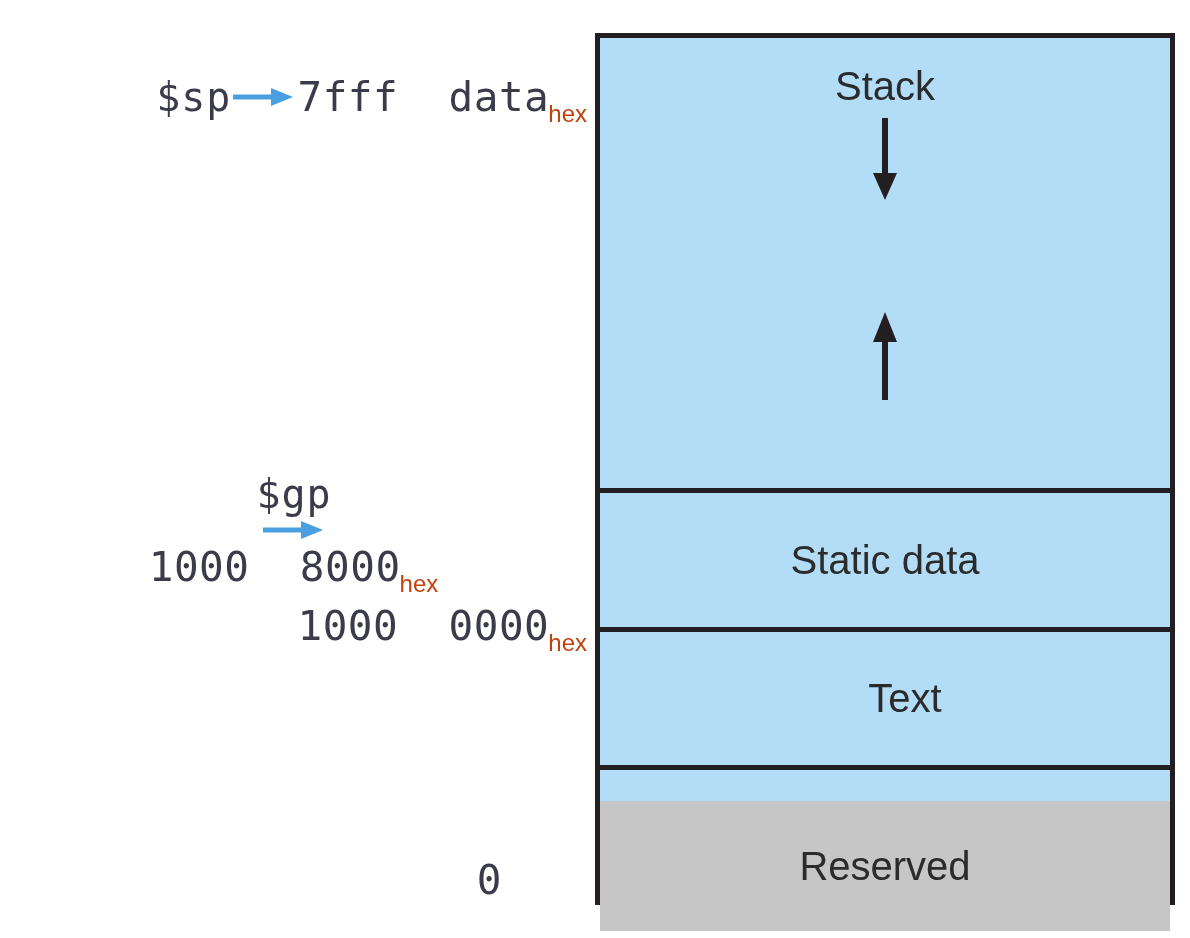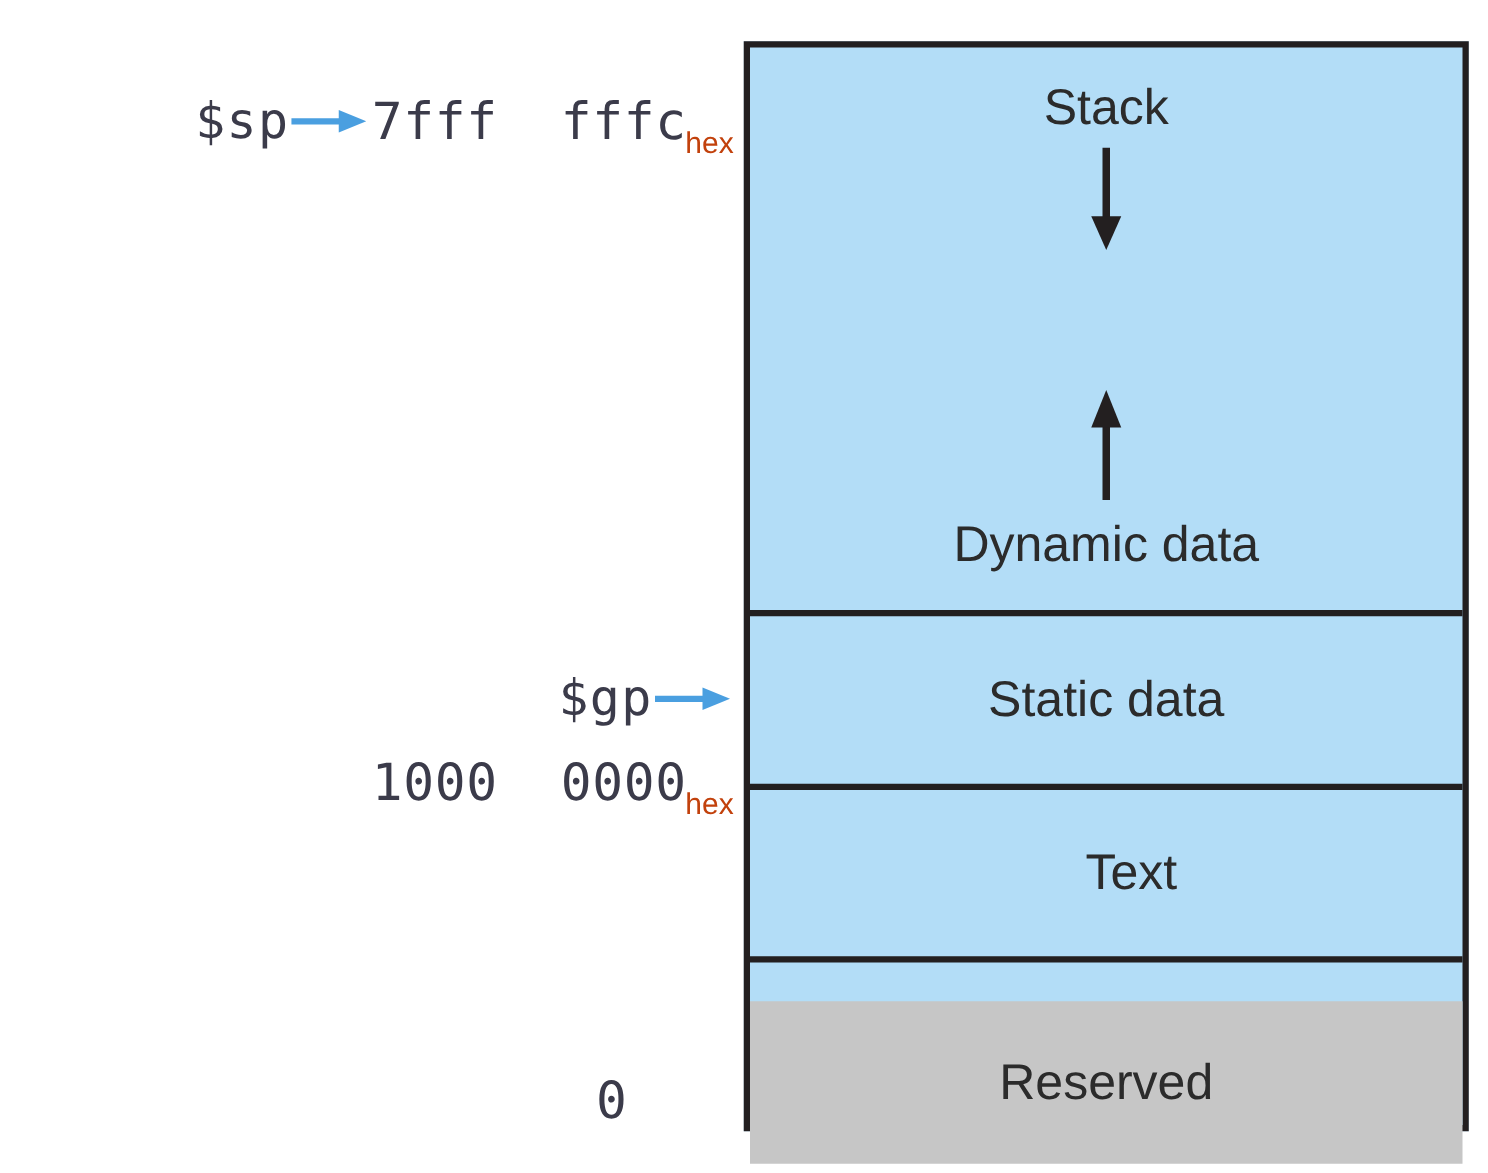--- a/index.html
+++ b/index.html
@@ -119,29 +119,30 @@
 <body>
 
 <div id="canvas">
 
   <div class="addr-row" style="top: 29px; margin-top: 36px;">
     <span class="reg-name">$sp</span>
     <svg class="reg-arrow" viewBox="0 0 62 26">
       <path d="M0 13 L40 13" stroke="#4a9fe0" stroke-width="5" fill="none"></path>
       <path d="M38 4 L60 13 L38 22 Z" fill="#4a9fe0"></path>
     </svg>
-    <span class="addr-val"><span>7fff  fffc</span><span class="addr-sub">hex</span></span>
+    <span class="addr-val"><span>7fff  data</span><span class="addr-sub">hex</span></span>
   </div>
 
-  <div class="addr-row" style="top: 527px;">
+  <div class="addr-row" style="top: 527px; flex-direction: column;">
     <span class="reg-name">$gp</span>
     <svg class="reg-arrow" viewBox="0 0 62 26">
       <path d="M0 13 L40 13" stroke="#4a9fe0" stroke-width="5" fill="none"></path>
       <path d="M38 4 L60 13 L38 22 Z" fill="#4a9fe0"></path>
     </svg>
+    <span class="addr-val"><span>1000  8000</span><span class="addr-sub">hex</span></span>
   </div>
 
   <div class="addr-row" style="top: 594px;">
     <span class="reg-arrow-spacer"></span>
     <span class="addr-val"><span>1000  0000</span><span class="addr-sub">hex</span></span>
   </div>
 
 
   <div class="zero-row" style="top: 850px;">
     <span class="addr-val">0</span>
@@ -156,21 +157,20 @@
       <svg class="inner-arrow" style="top: 80px;" width="34" height="82" viewBox="0 0 34 82">
         <path d="M17 0 L17 58" stroke="#231f20" stroke-width="6" fill="none"></path>
         <path d="M5 55 L29 55 L17 82 Z" fill="#231f20"></path>
       </svg>
 
       <svg class="inner-arrow" style="top: 272px;" width="34" height="90" viewBox="0 0 34 90">
         <path d="M17 90 L17 28" stroke="#231f20" stroke-width="6" fill="none"></path>
         <path d="M5 32 L29 32 L17 2 Z" fill="#231f20"></path>
       </svg>
 
-      <span class="seg-label" style="position:absolute; top: 376px; left: 50%; transform: translateX(-50%);">Dynamic data</span>
     </div>
 
     <div class="divider" style="top: 450px;"></div>
 
     <div class="mem-seg" style="top: 455px; height: 134px;">
       <span class="seg-label">Static data</span>
     </div>
 
     <div class="divider" style="top: 589px;"></div>
 

